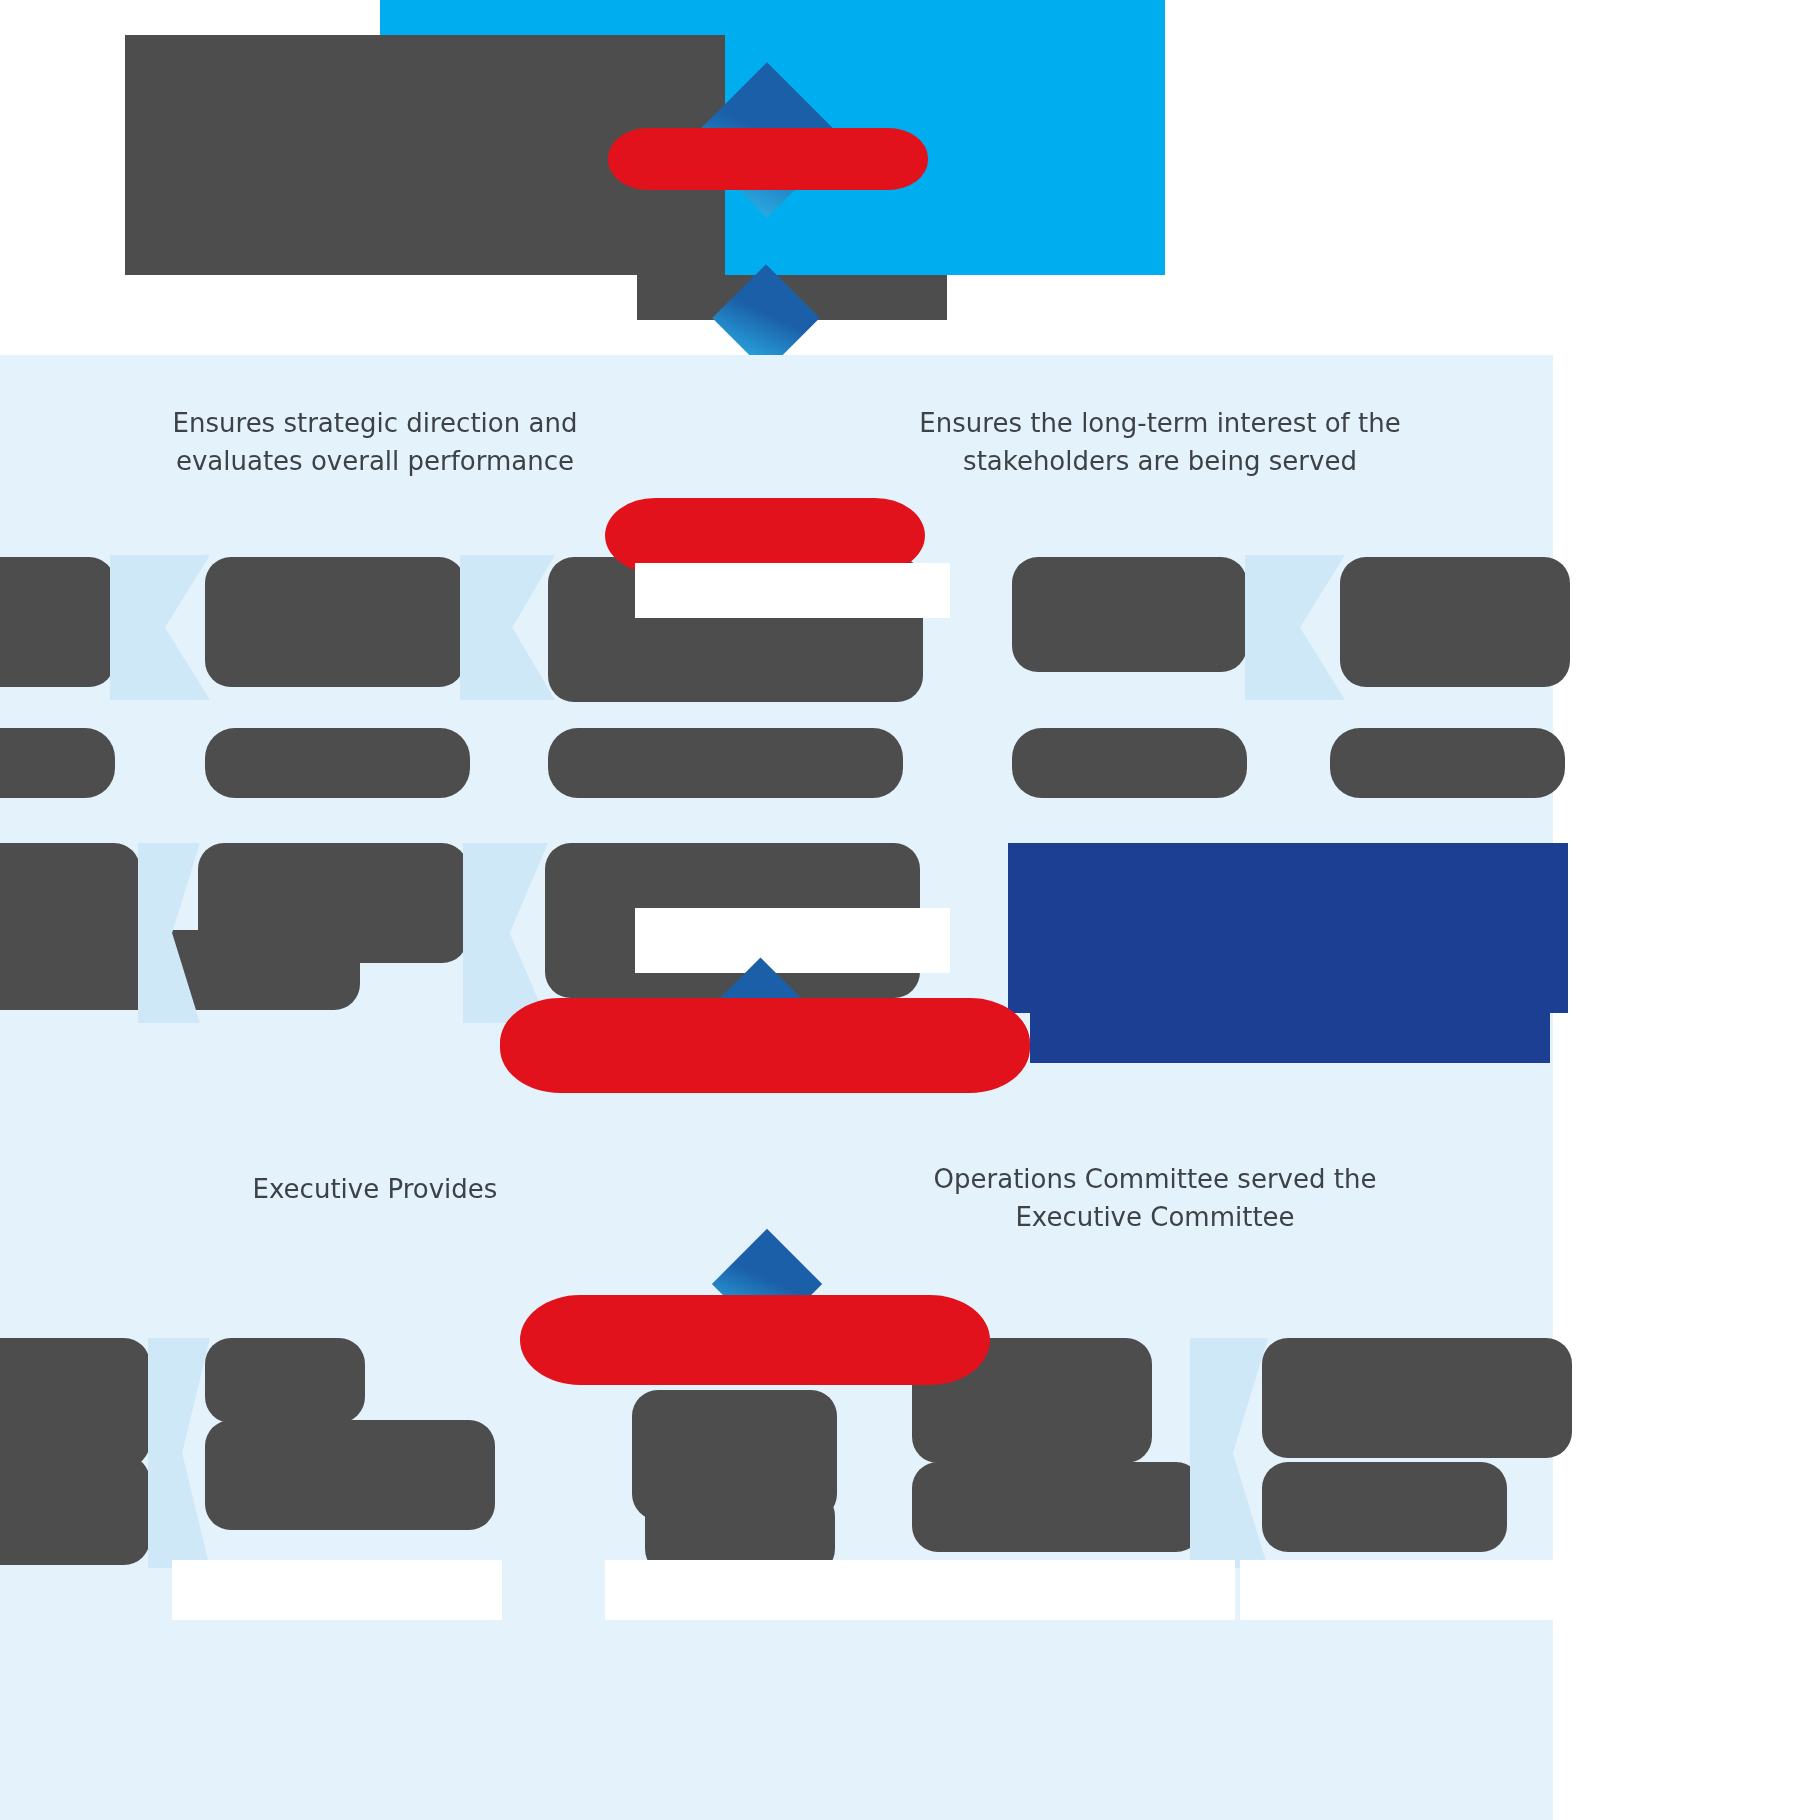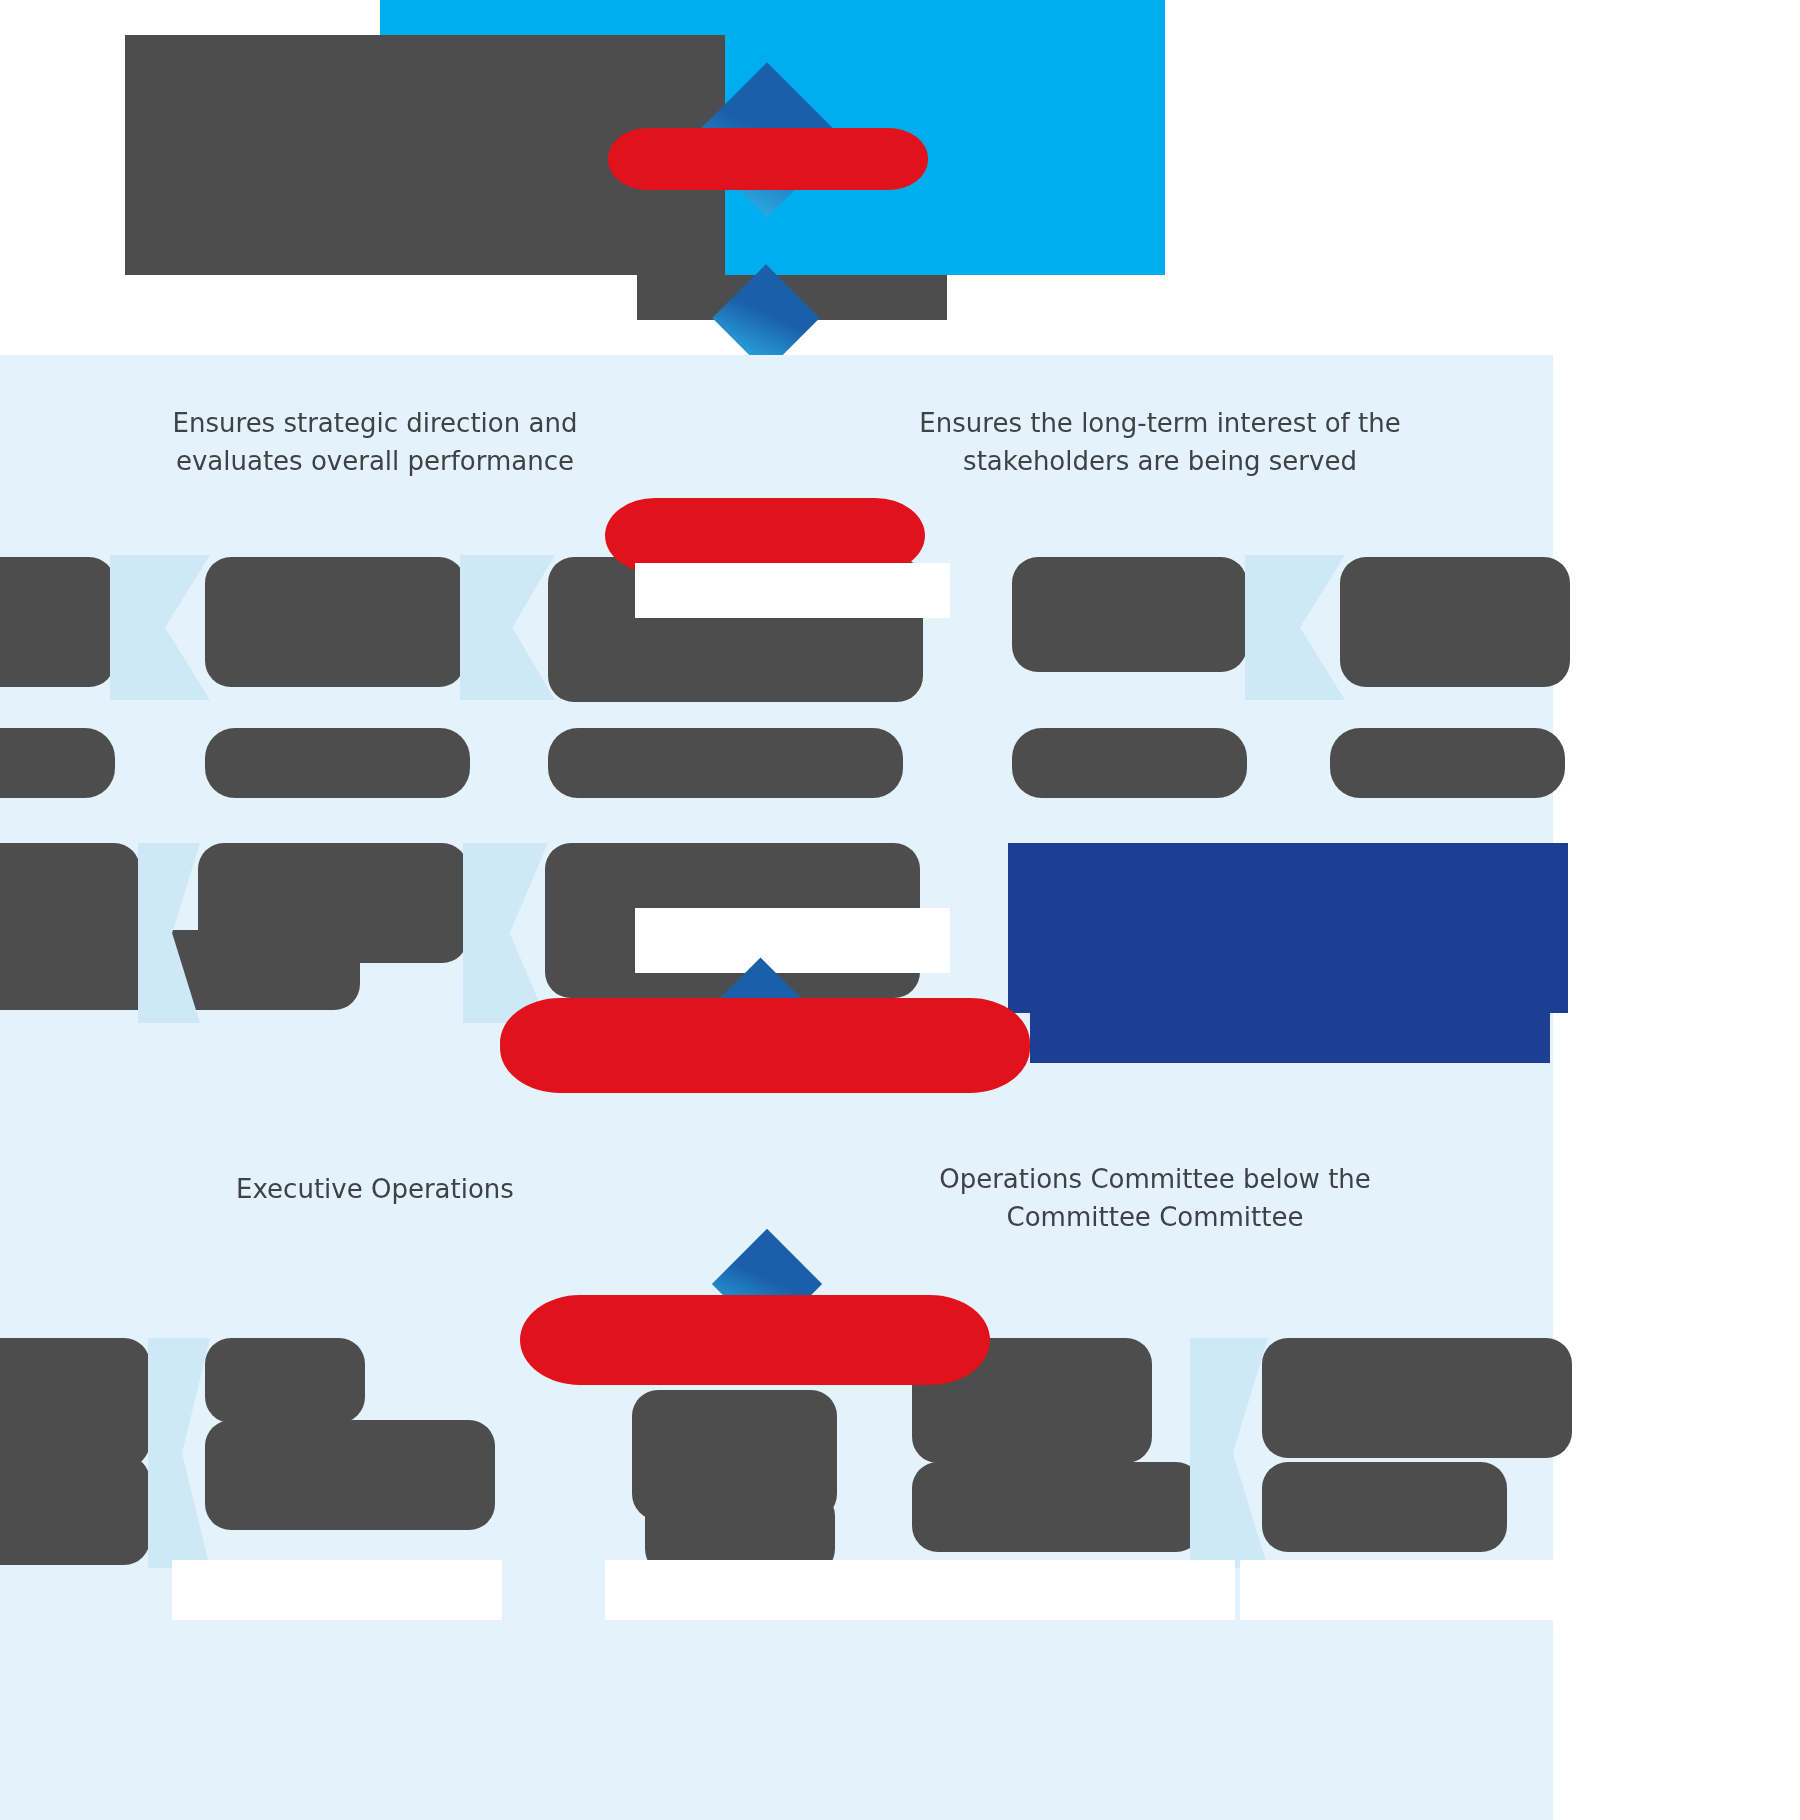--- a/index.html
+++ b/index.html
@@ -134,22 +134,22 @@
 <div class="top-banner-inner"></div>
 <div class="top-banner-tab"></div>
 <div class="diamond-top"></div>
 <div class="red-blob-top"></div>
 <div class="diamond-top2"></div>
 
 <div class="body-panel"></div>
 
 <div class="caption caption-1">Ensures strategic direction and evaluates overall performance</div>
 <div class="caption caption-2">Ensures the long-term interest of the stakeholders are being served</div>
-<div class="caption caption-3">Executive Operations</div>
-<div class="caption caption-4">Operations Committee below the Committee Committee</div>
+<div class="caption caption-3">Executive Provides</div>
+<div class="caption caption-4">Operations Committee served the Executive Committee</div>
 
 <div class="blk sq" style="left:-35px; top:557px; width:150px; height:130px;"></div>
 <div class="blk sq" style="left:205px; top:557px; width:260px; height:130px;"></div>
 <div class="blk sq" style="left:548px; top:557px; width:375px; height:145px;"></div>
 <div class="blk sq" style="left:1012px; top:557px; width:235px; height:115px;"></div>
 <div class="blk sq" style="left:1340px; top:557px; width:230px; height:130px;"></div>
 
 <div class="red-blob" style="left:605px; top:498px; width:320px; height:75px;"></div>
 <div class="white-cut" style="left:635px; top:563px; width:315px; height:55px;"></div>
 

